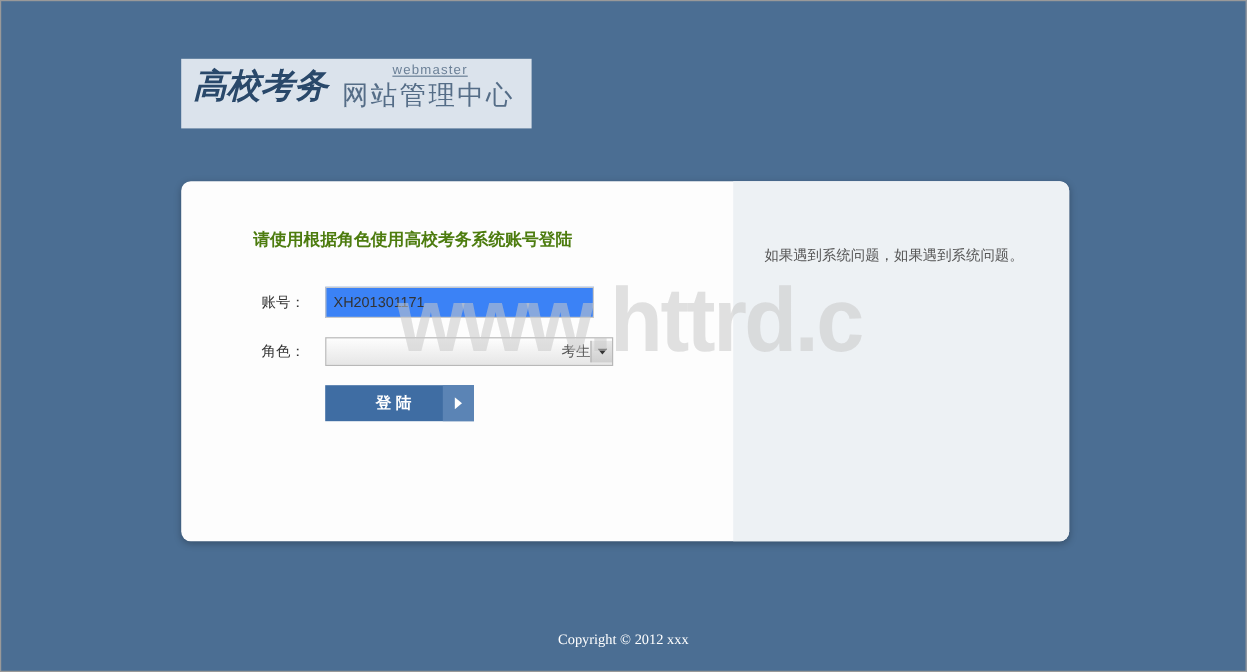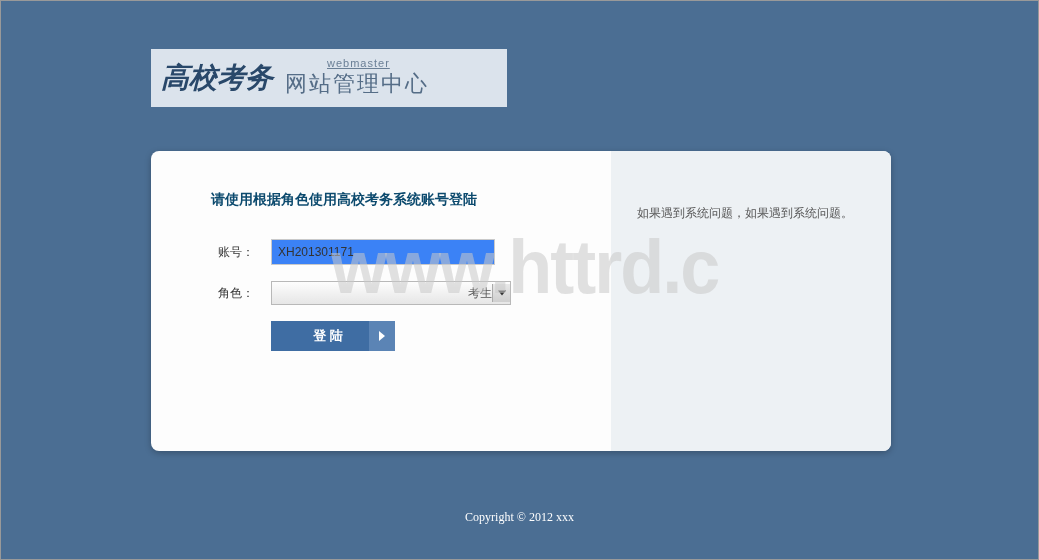--- a/index.html
+++ b/index.html
@@ -14,26 +14,25 @@
     height: 560px;
     border: 1px solid #999;
     background: #4b6e93;
     position: relative;
   }
   
   .logo-bar {
     position: absolute;
     top: 48px;
     left: 150px;
-    width: 356px;
+    width: 292px;
     height: 58px;
     background: #dbe3ec;
     padding: 4px 10px;
     display: flex;
-    align-items: center;
   }
   .logo-script {
     font-family: "STXingkai","KaiTi","楷体",cursive;
     font-size: 28px;
     font-style: italic;
     font-weight: bold;
     color: #29486a;
     margin-right: 12px;
     white-space: nowrap;
   }
@@ -73,21 +72,21 @@
     border-top-right-radius: 8px;
     border-bottom-right-radius: 8px;
     padding: 50px 26px 20px 26px;
     font-size: 12px;
     color: #555;
     line-height: 2.0;
   }
   .form-title {
     font-size: 14px;
     font-weight: bold;
-    color: #0c4a6e;
+    color: #4d7c0f;
     margin-bottom: 30px;
   }
   .form-row {
     display: flex;
     align-items: center;
     margin-bottom: 16px;
     font-size: 12px;
     color: #333;
   }
   .form-label {
@@ -165,21 +164,21 @@
     color: rgba(200,200,200,0.55);
     letter-spacing: -2px;
     transform: scaleY(1.05);
     pointer-events:none;
     user-select:none;
     white-space:nowrap;
   }
 
   .footer {
     position:absolute;
-    bottom: 34px;
+    bottom: 18px;
     left:0; right:0;
     text-align:center;
     font-size: 12px;
     color: #fff;
     font-family: "Times New Roman", serif;
   }
 </style>
 </head>
 <body>
 

